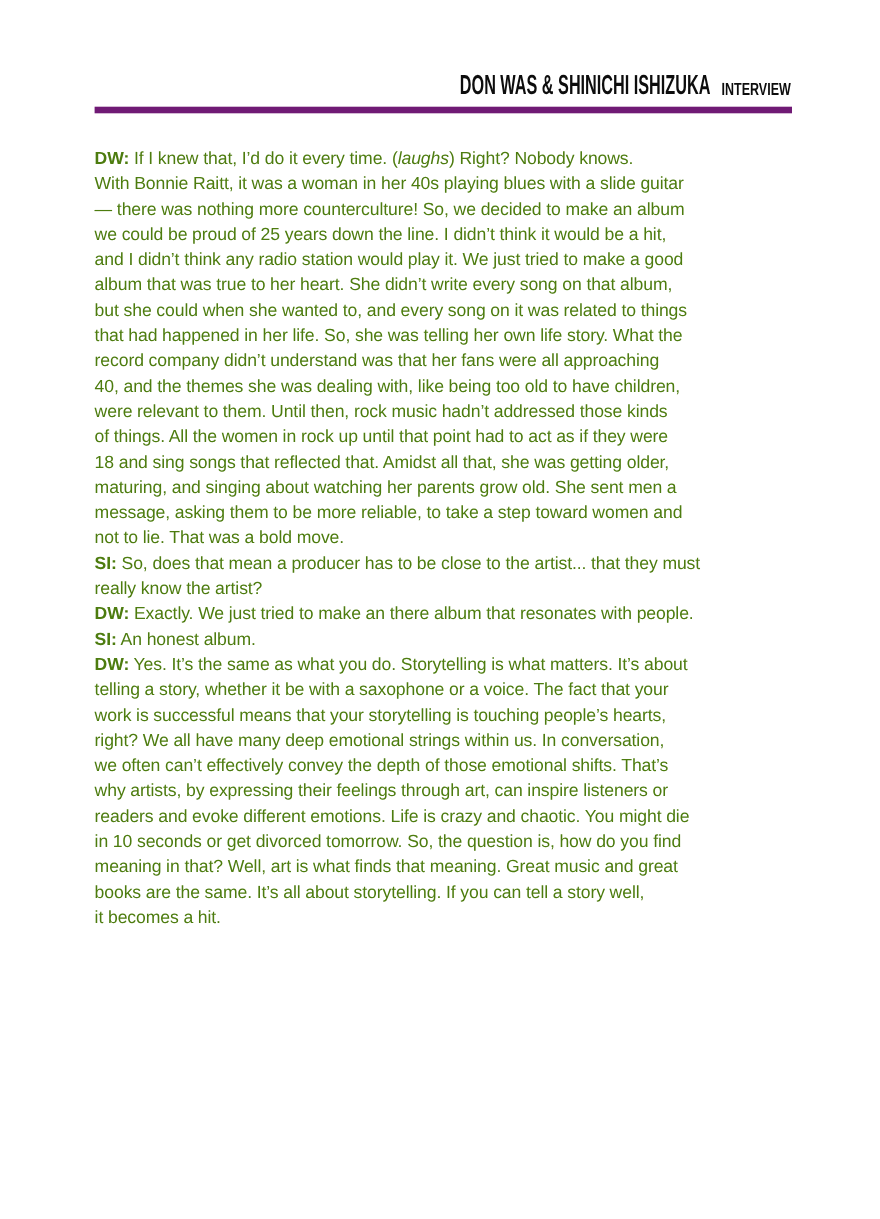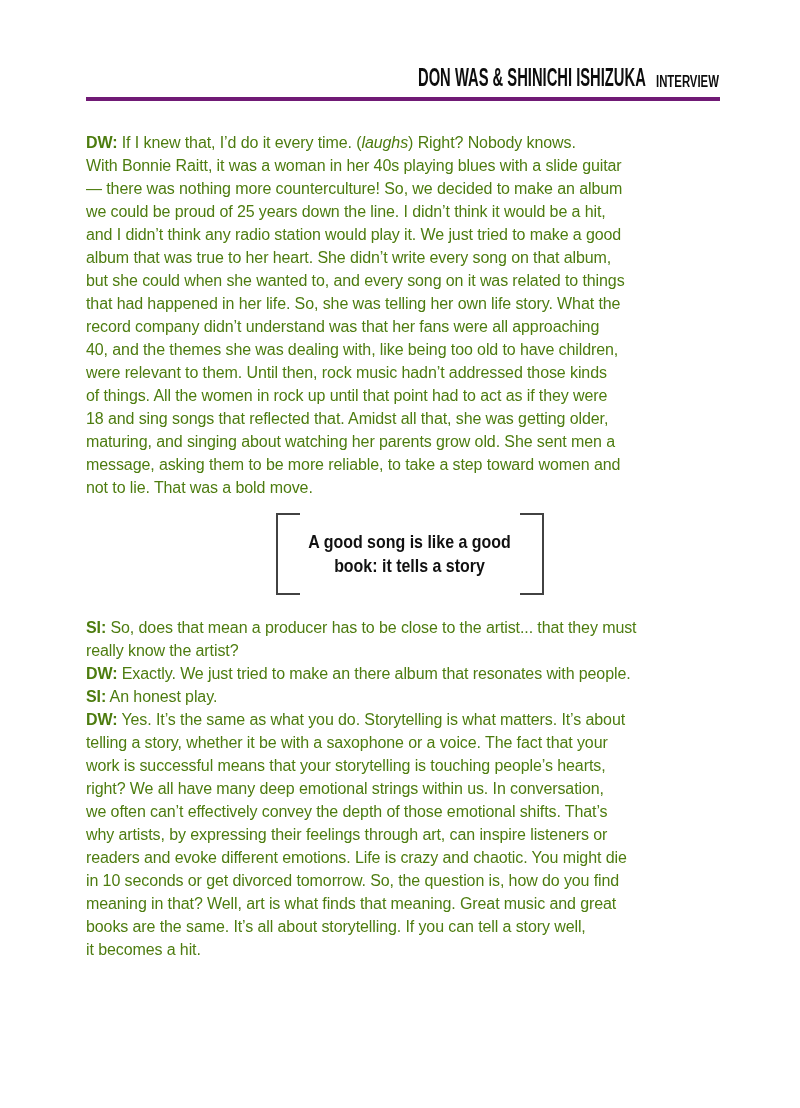--- a/index.html
+++ b/index.html
@@ -8,21 +8,21 @@
     width:800px;height:1108px;
     background:#ffffff;
     font-family:"Liberation Sans", sans-serif;
     color:#1d1d1d;
     overflow:hidden;
   }
   
   .header{
     margin:46px 80px 0 86px;
     padding-bottom:7px;
-    border-bottom:4px solid #701a75;
+    border-bottom:6px solid #701a75;
   }
   .header-line{
     display:flex;
     justify-content:flex-end;
     align-items:flex-end;
     gap:12px;
   }
   .title-wrap{position:relative;width:226px;height:25px;}
   .title-text{
     position:absolute;left:0;bottom:0;
@@ -112,31 +112,25 @@
 that had happened in her life. So, she was telling her own life story. What the
 record company didn’t understand was that her fans were all approaching
 40, and the themes she was dealing with, like being too old to have children,
 were relevant to them. Until then, rock music hadn’t addressed those kinds
 of things. All the women in rock up until that point had to act as if they were
 18 and sing songs that reflected that. Amidst all that, she was getting older,
 maturing, and singing about watching her parents grow old. She sent men a
 message, asking them to be more reliable, to take a step toward women and
 not to lie. That was a bold move.</span></p>
 
-    <figure class="pullquote pq1">
-      <span class="bracket left"></span>
-      <div class="pq-text"><span>A good song is like a good
-book: it tells a story</span></div>
-      <span class="bracket right"></span>
-    </figure>
 
     <p class="dialogue"><span class="b">SI:</span><span> So, does that mean a producer has to be close to the artist... that they must
 really know the artist?
 </span><span class="b">DW:</span><span> Exactly. We just tried to make an there album that resonates with people.
-</span><span class="b">SI:</span><span> An honest play.
+</span><span class="b">SI:</span><span> An honest album.
 </span><span class="b">DW:</span><span> Yes. It’s the same as what you do. Storytelling is what matters. It’s about
 telling a story, whether it be with a saxophone or a voice. The fact that your
 work is successful means that your storytelling is touching people’s hearts,
 right? We all have many deep emotional strings within us. In conversation,
 we often can’t effectively convey the depth of those emotional shifts. That’s
 why artists, by expressing their feelings through art, can inspire listeners or
 readers and evoke different emotions. Life is crazy and chaotic. You might die
 in 10 seconds or get divorced tomorrow. So, the question is, how do you find
 meaning in that? Well, art is what finds that meaning. Great music and great
 books are the same. It’s all about storytelling. If you can tell a story well,

